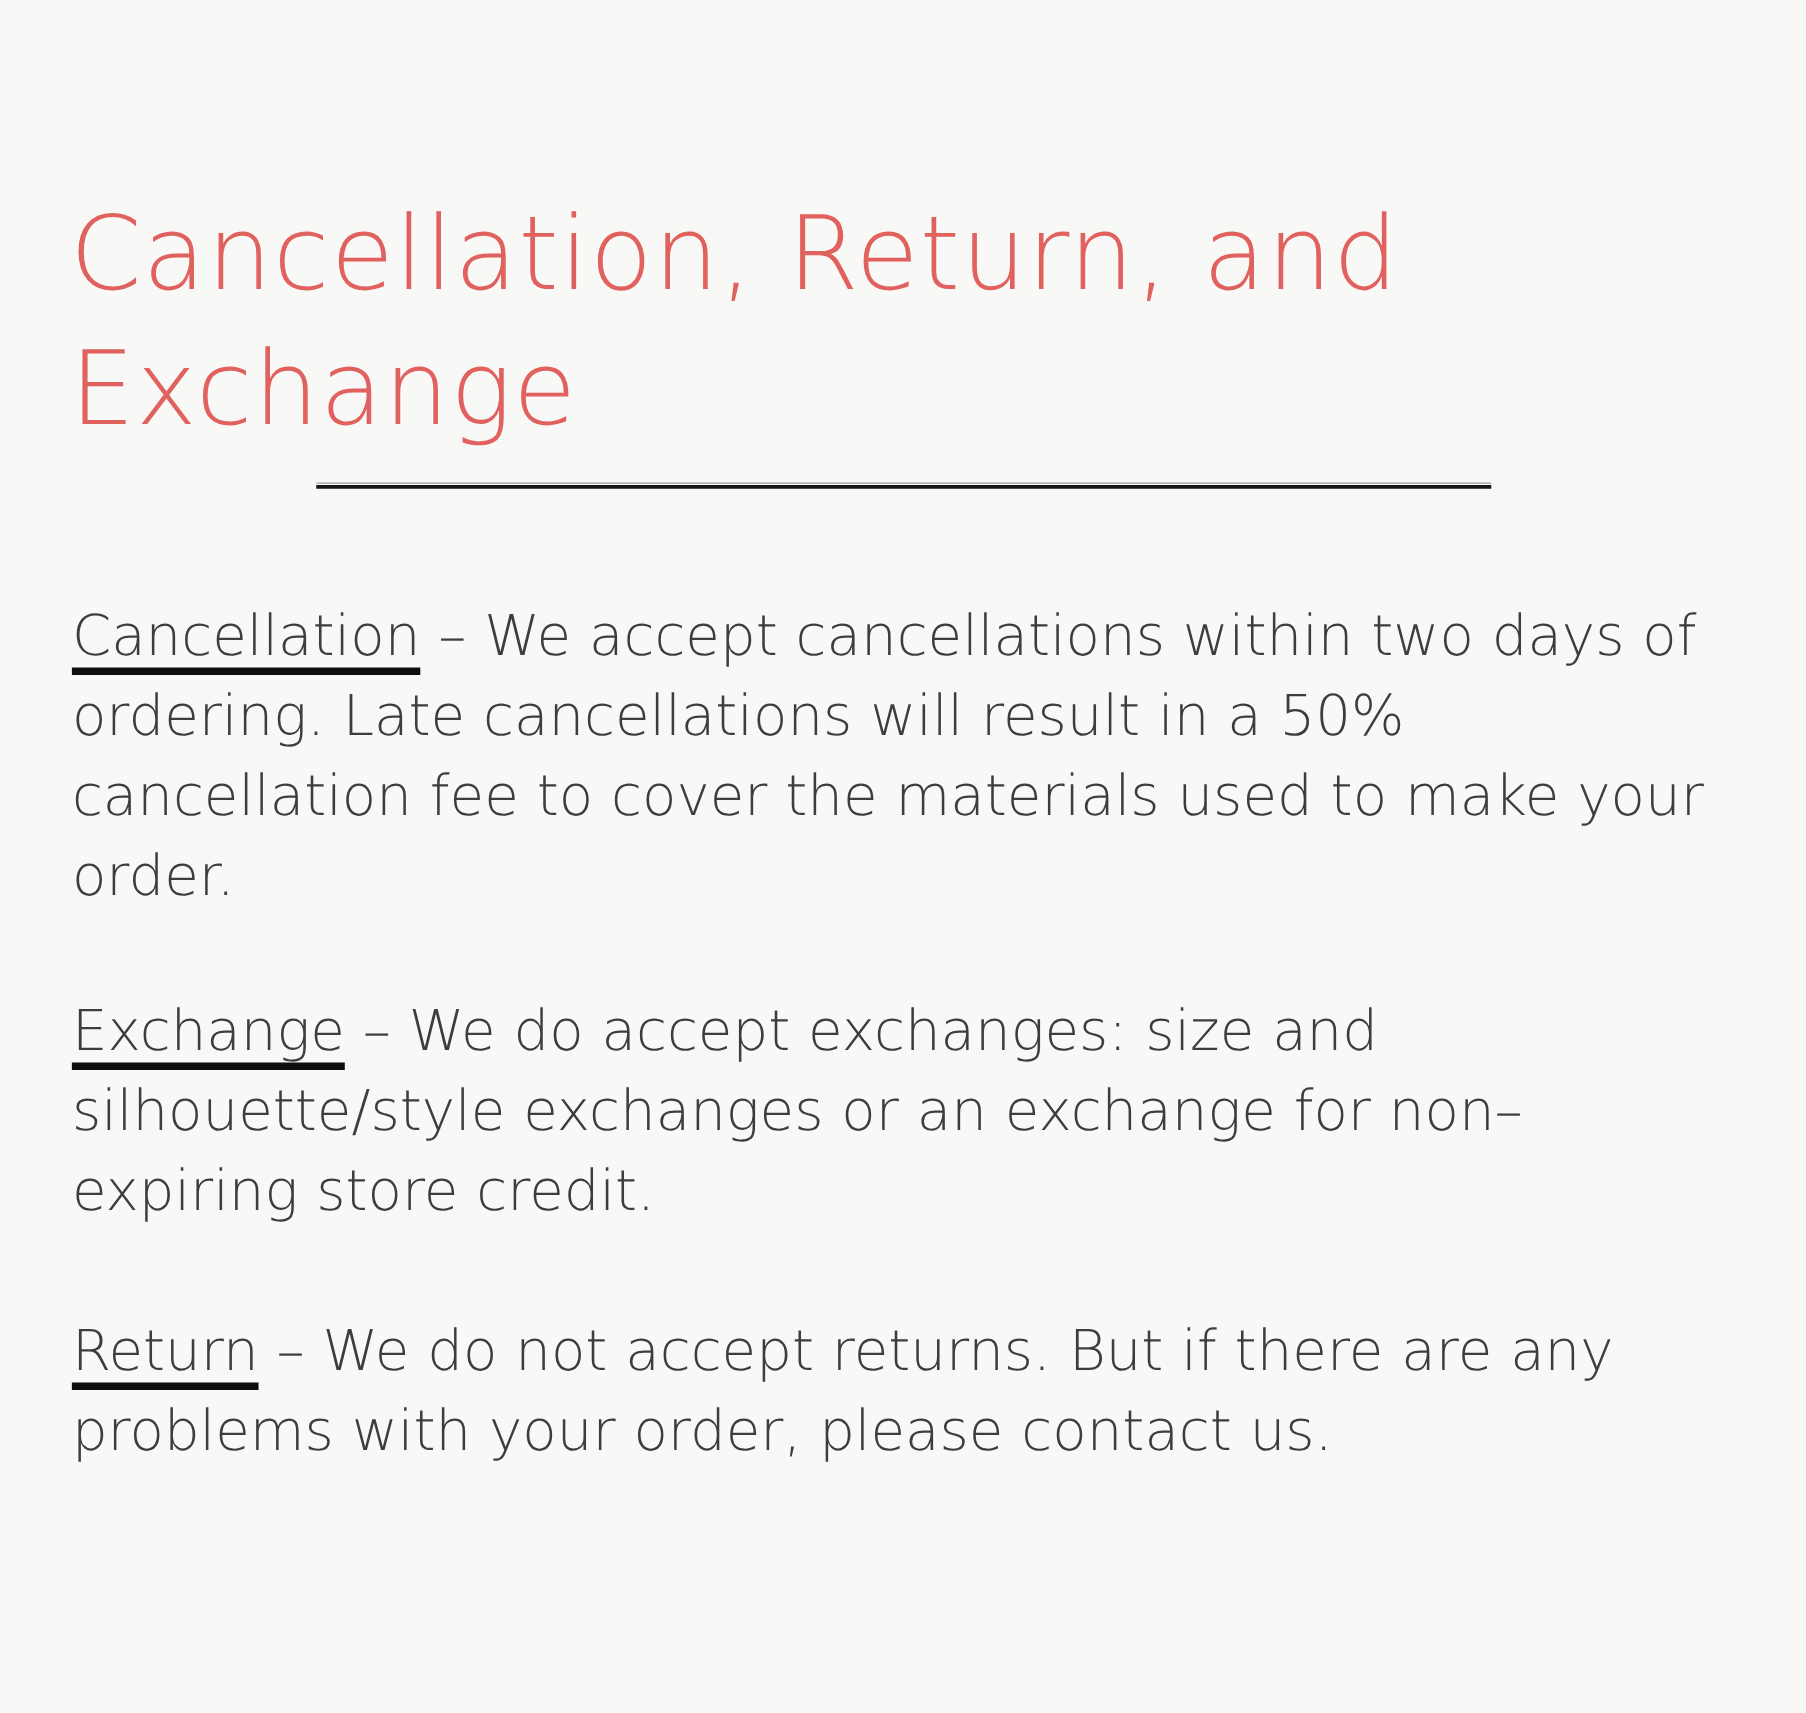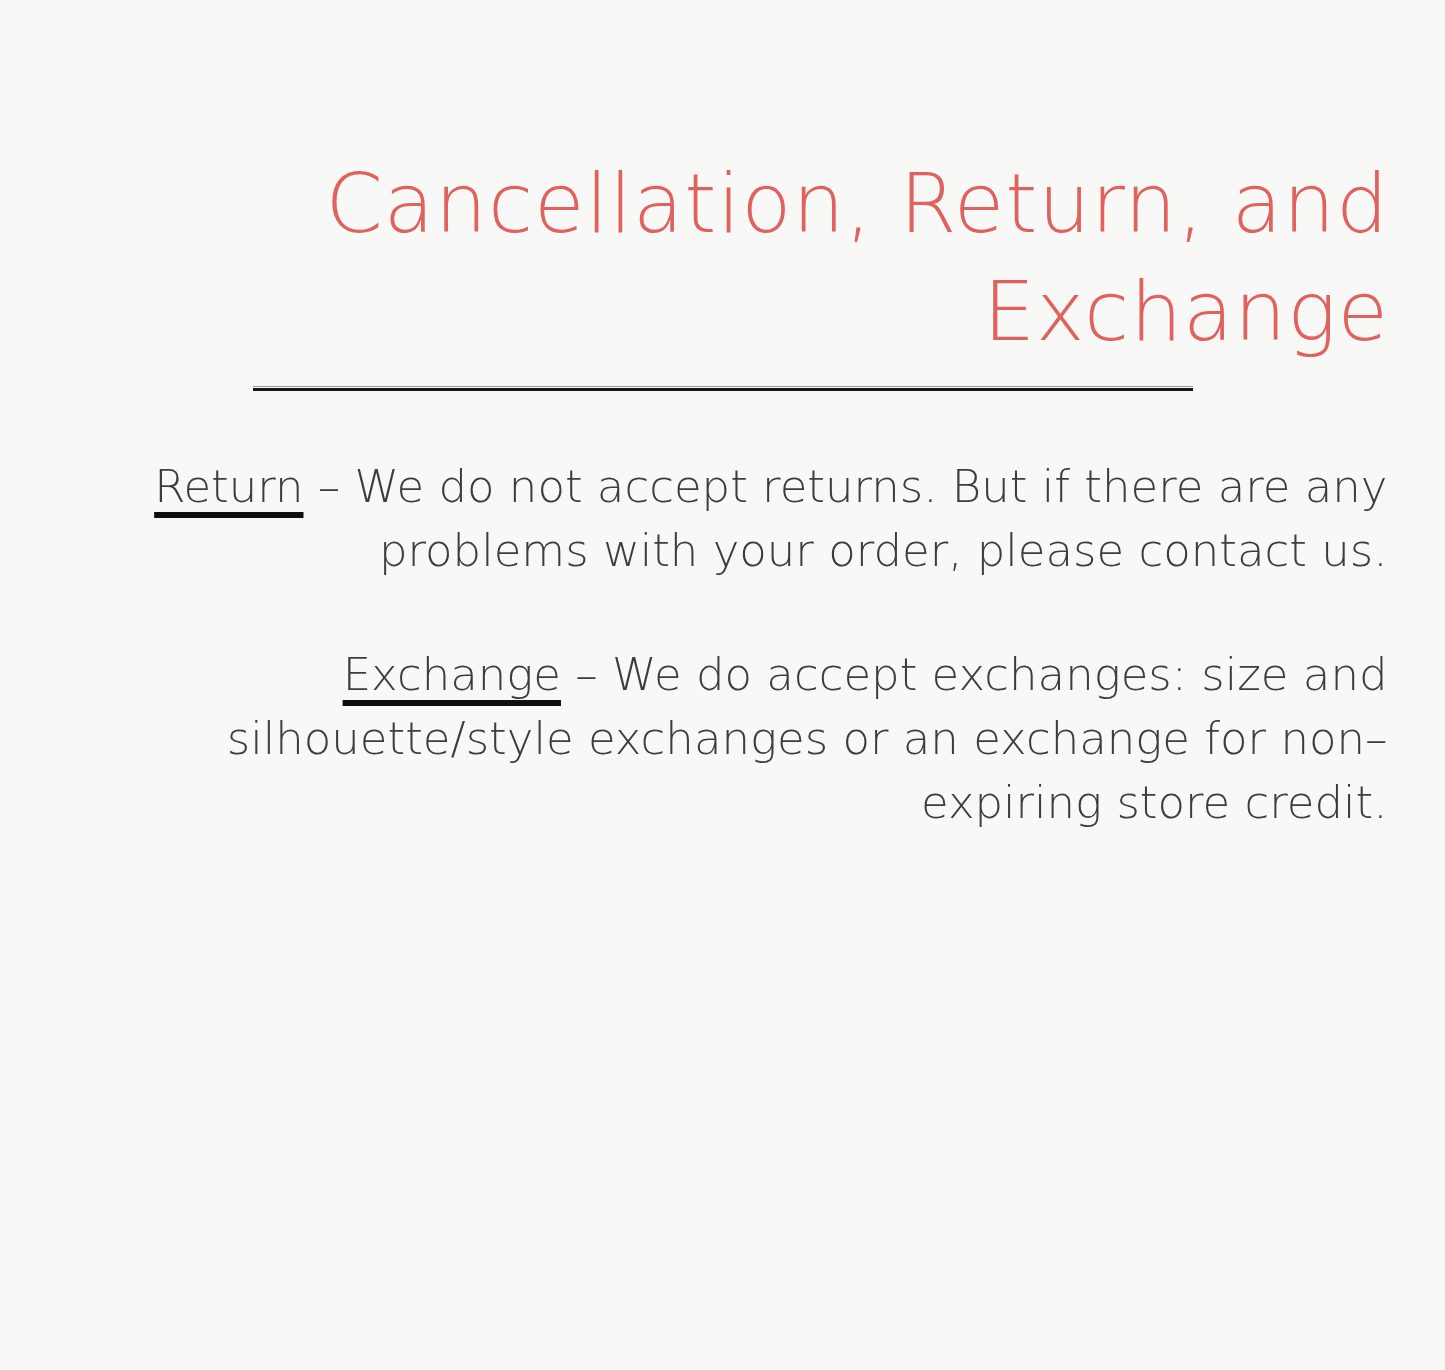--- a/index.html
+++ b/index.html
@@ -9,21 +9,21 @@
   .page {
     position: relative;
     width: 1445px;
     height: 1370px;
     background: #F8F8F6;
     overflow: hidden;
     font-family: "DejaVu Sans", "Liberation Sans", sans-serif;
   }
   .content {
     padding: 150px 56px 0 56px;
-    text-align: right;
+    text-align: left;
   }
   .title {
     font-size: 82px;
     line-height: 1.32;
     font-weight: 200;
     letter-spacing: 1px;
     color: #E0615D;
   }
   .divider {
     width: 940px;
@@ -66,27 +66,32 @@
 <div class="page">
   <div class="content">
 
     <div class="title">
       <div>Cancellation, Return, and Exchange</div>
     </div>
 
     <div class="divider"></div>
 
 
-
-    <p class="policy policy-middle">
-      <span class="term">Return</span>
+    <p class="policy policy-first">
+      <span class="term">Cancellation</span>
       <span>–</span>
-      <span>We do not accept returns. But if there are any problems with your order, please contact us.</span>
+      <span>We accept cancellations within two days of ordering. Late cancellations will result in a 50% cancellation fee to cover the materials used to make your order.</span>
     </p>
 
     <p class="policy policy-last">
       <span class="term">Exchange</span>
       <span>–</span>
       <span>We do accept exchanges: size and silhouette/style exchanges or an exchange for non–expiring store credit.</span>
     </p>
 
+    <p class="policy policy-middle">
+      <span class="term">Return</span>
+      <span>–</span>
+      <span>We do not accept returns. But if there are any problems with your order, please contact us.</span>
+    </p>
+
   </div>
 </div>
 
 </body></html>

